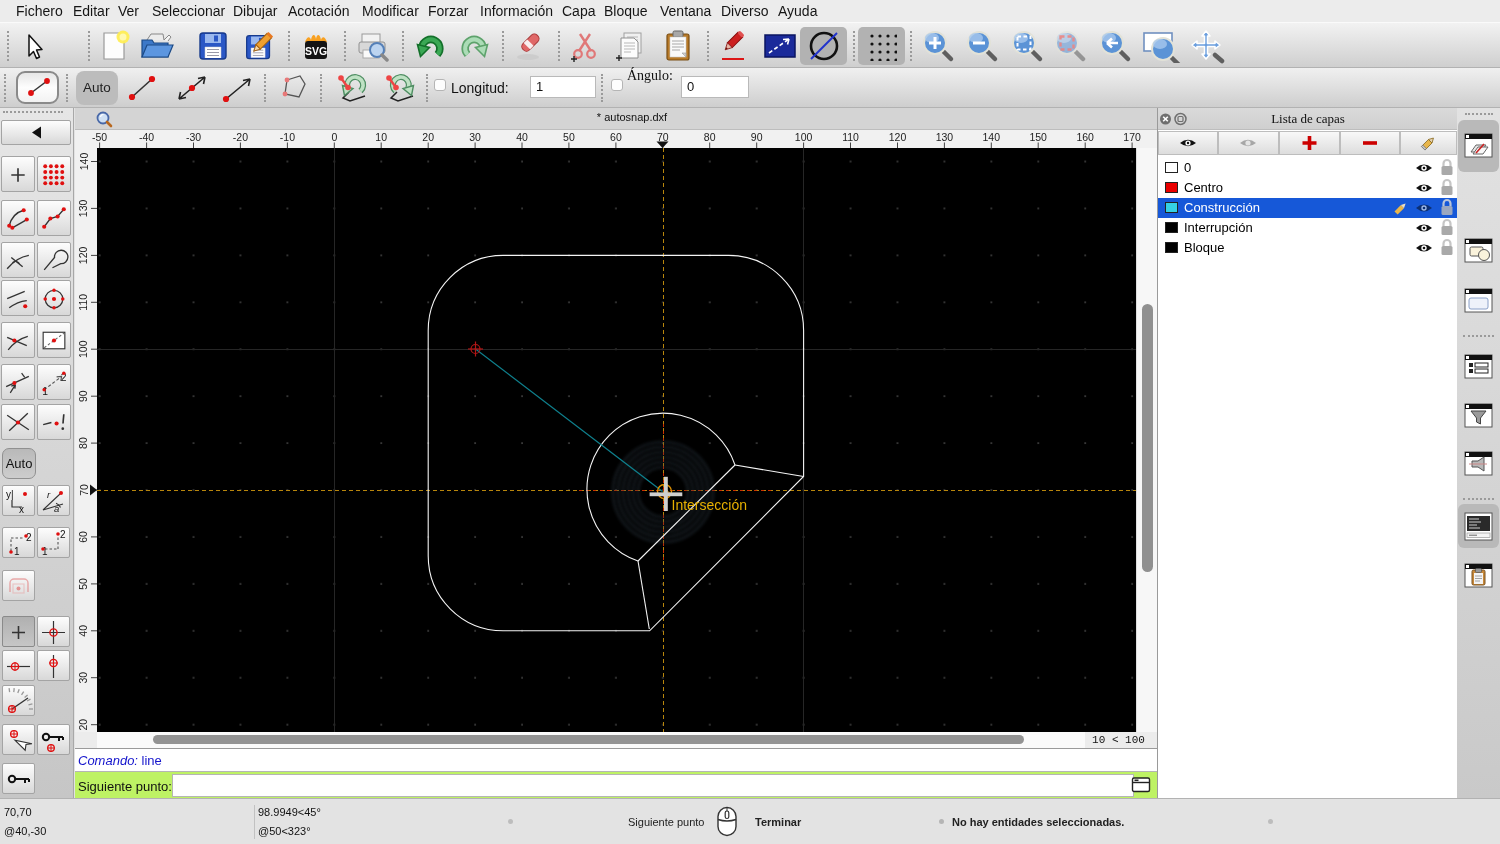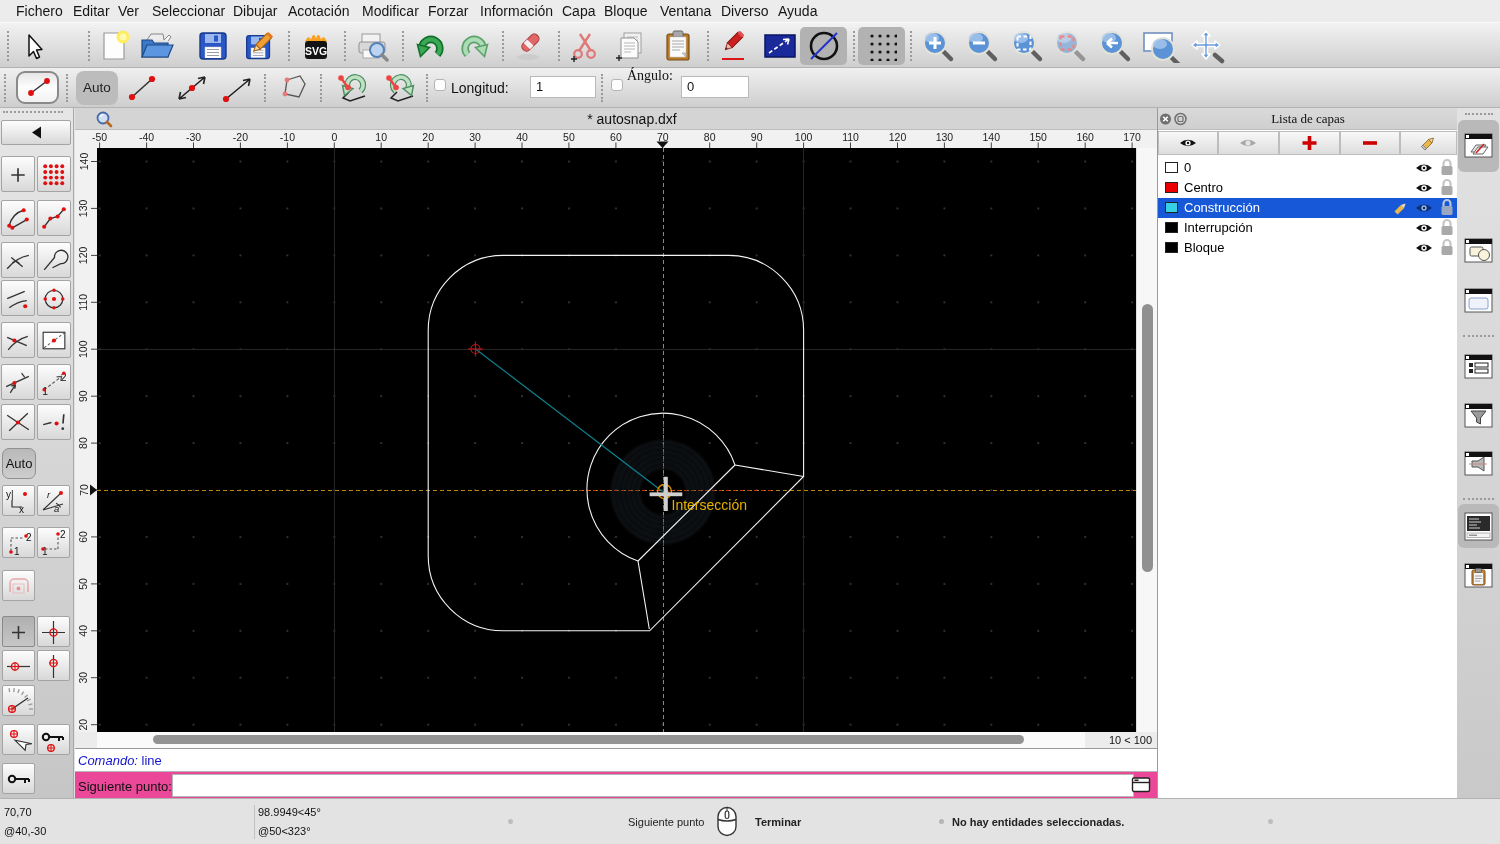--- a/index.html
+++ b/index.html
@@ -14,34 +14,34 @@
 #tb2 { left:0; top:68px; width:1500px; height:40px; background:linear-gradient(#f0f0f0,#cecece); border-bottom:1px solid #b2b2b2; }
 .tblabel { font-size:14px; color:#111; }
 .tbinput { position:absolute; background:#fff; border:1px solid #b9b9b9; font-size:13px; color:#111; padding-left:5px; font-family:"Liberation Sans", sans-serif; }
 .chk { position:absolute; width:12px; height:12px; background:#fdfdfd; border:1px solid #b5b5b5; border-radius:3px; }
 
 #leftbar { left:0; top:108px; width:74px; height:690px; background:linear-gradient(#e6e6e6,#c6c6c6); border-right:1px solid #a8a8a8; }
 .snapbtn { position:absolute; width:33px; height:31px; background:linear-gradient(#fdfdfd,#d8d8d8); border:1px solid #a4a4a4; border-radius:2px; }
 .snapbtn.on { background:linear-gradient(#b0b0b0,#c6c6c6); border:1px solid #8a8a8a; }
 
 #cvtitle { left:75px; top:108px; width:1082px; height:22px; background:#d4d4d4; border-bottom:1px solid #bdbdbd; }
-#cvtitle .t { position:absolute; left:32px; right:0; text-align:center; top:3px; font-size:14px; color:#111; }
+#cvtitle .t { position:absolute; left:32px; right:0; text-align:center; top:3px; font-size:11px; color:#111; }
 #topruler { left:75px; top:130px; width:1082px; height:18px; background:#f1f1f1; }
 #leftruler { left:75px; top:148px; width:22px; height:584px; background:#f1f1f1; }
 #canvas { left:97px; top:148px; width:1039px; height:584px; background:#000; }
 #vsb { left:1136px; top:148px; width:21px; height:584px; background:#f7f7f7; border-left:1px solid #ddd; }
 #vsb .thumb { position:absolute; left:5px; top:156px; width:11px; height:268px; background:#909090; border-radius:6px; }
 #hsb { left:97px; top:732px; width:988px; height:16px; background:#fafafa; }
 #hsb .thumb { position:absolute; left:56px; top:3px; width:871px; height:9px; background:#939393; border-radius:5px; }
-#hsbright { left:1085px; top:732px; width:72px; height:16px; background:#ececec; font-size:11px; color:#111; text-align:right; line-height:16px; padding-right:5px; }
+#hsbright { left:1085px; top:732px; width:72px; height:16px; background:#ececec; font-size:11px; color:#111; text-align:center; line-height:16px; padding-right:5px;font-family:Liberation Mono, monospace; }
 #rulercorner { left:75px; top:732px; width:22px; height:16px; background:#ececec; }
 
 #cmdwin { left:75px; top:748px; width:1082px; height:50px; background:#fff; border-top:1px solid #9a9a9a; }
 #cmdline1 { position:absolute; left:3px; top:4px; font-size:13px; color:#1414cc; }
-#cmdrow2 { position:absolute; left:0; top:22px; width:1082px; height:28px; background:#ec4899; border-top:1px solid #b5b5b5; }
+#cmdrow2 { position:absolute; left:0; top:22px; width:1082px; height:28px; background:#bef264; border-top:1px solid #b5b5b5; }
 #cmdrow2 .lbl { position:absolute; left:3px; top:7px; font-size:13px; color:#111; }
 #cmdrow2 input { position:absolute; left:97px; top:2px; width:962px; height:23px; background:#fff; border:1px solid #b5b5b5; }
 
 #dock { left:1157px; top:108px; width:300px; height:690px; background:#fff; border-left:1px solid #9a9a9a; }
 #docktitle { position:absolute; left:0; top:0; width:300px; height:22px; background:linear-gradient(#dadada,#cfcfcf); border-bottom:1px solid #bdbdbd; }
 #docktitle .t { position:absolute; left:0; right:0; top:3px; text-align:center; font-size:13px; color:#111;font-family:Liberation Serif, serif; }
 .dockbtn { position:absolute; top:23px; height:24px; background:linear-gradient(#f8f8f8,#dddddd); border:1px solid #bdbdbd; }
 .lrow { position:absolute; left:0; width:299px; height:20px; font-size:13px; color:#000; }
 .lrow.sel { background:#1658d8; color:#fff; }
 .swatch { position:absolute; left:7px; top:4px; width:13px; height:11px; border:1px solid #222; }

